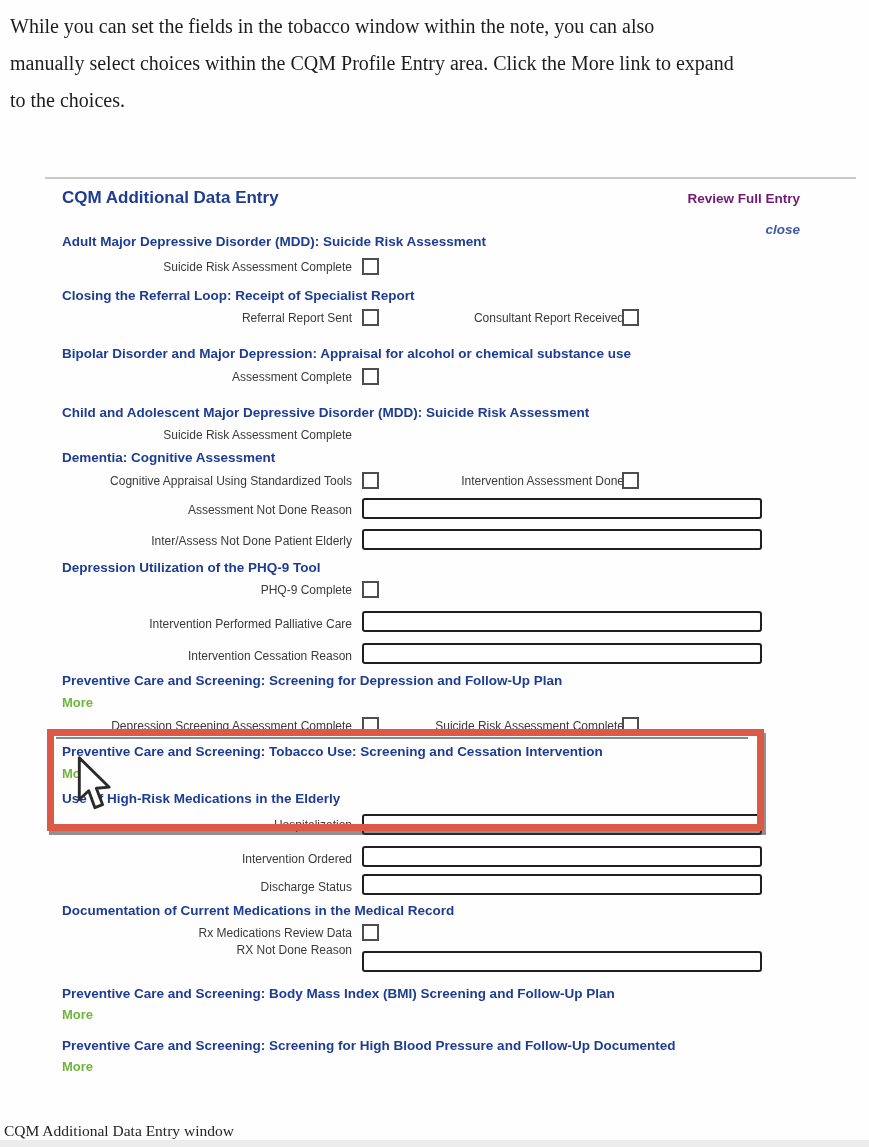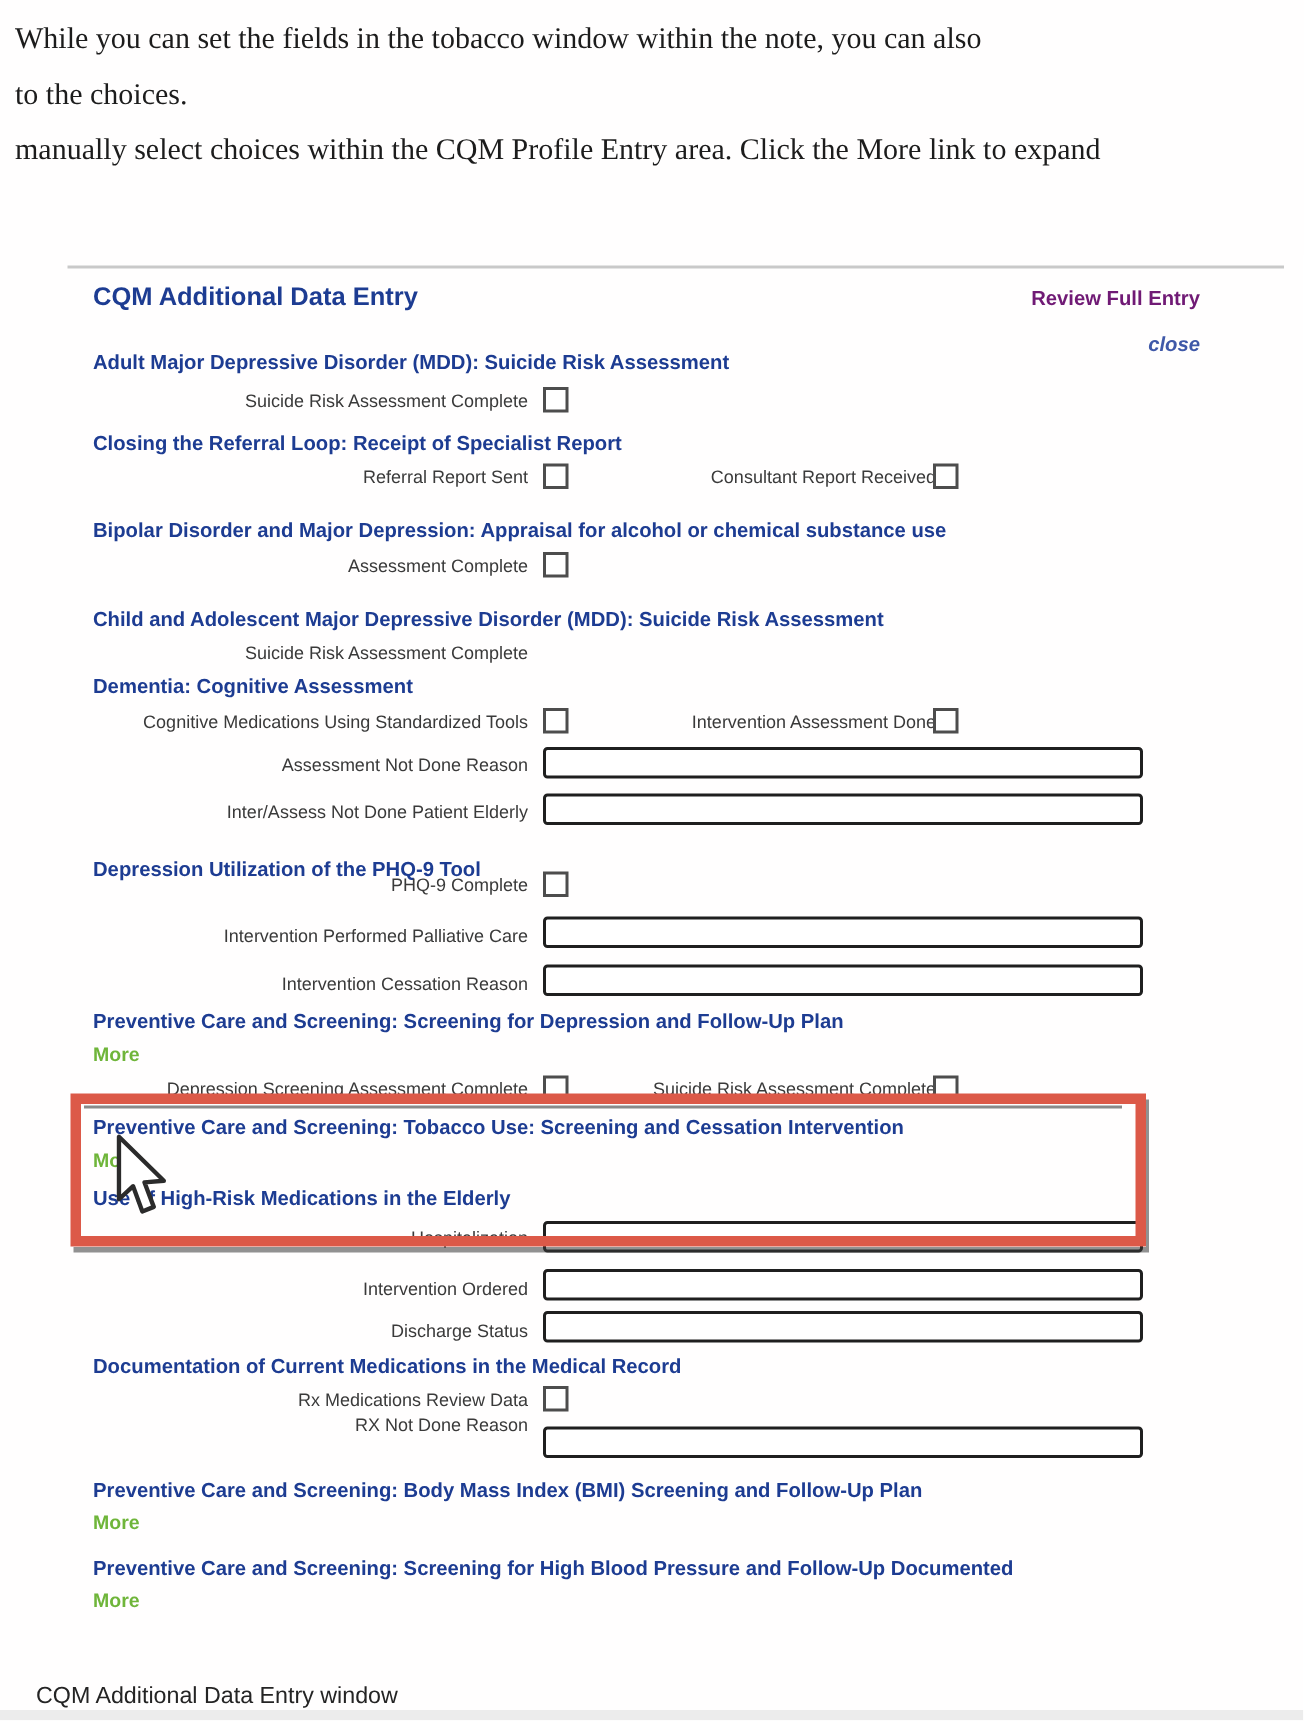--- a/index.html
+++ b/index.html
@@ -20,33 +20,33 @@
   .lbl1{position:absolute;left:0;width:352px;text-align:right;font-size:12px;color:#3a3a3a;white-space:nowrap;}
   .lbl2{position:absolute;left:380px;width:244px;text-align:right;font-size:12px;color:#3a3a3a;white-space:nowrap;}
   .cb{position:absolute;width:13px;height:13px;border:2px solid #4d4d4d;background:#fff;display:inline-block;}
   .cb1{left:362px;} .cb2{left:622px;}
   .tf{position:absolute;left:362px;width:390px;height:17px;border:2px solid #1f1f1f;border-radius:3px;
       background:#fff;padding:0 3px;font-size:12px;font-family:"Liberation Sans",sans-serif;}
   .redbox{position:absolute;left:47px;top:729px;width:703px;height:88px;
           border:7px solid #dc5948;box-shadow:2px 4px 0 rgba(55,55,55,.55);z-index:5;pointer-events:none;}
   .innerline{position:absolute;left:56px;top:737px;width:692px;height:2px;background:#8a8a8a;z-index:4;}
   .cursor{position:absolute;left:70px;top:756px;z-index:10;pointer-events:none;}
-  .caption{position:absolute;left:4px;top:1122px;font-family:Liberation Sans, sans-serif;
-           font-size:15.5px;color:#242424;margin-left:20px;}
+  .caption{position:absolute;left:4px;top:1122px;font-family:Liberation Serif, serif;
+           font-size:15.5px;color:#242424;}
   .bottomstrip{position:absolute;left:0;top:1140px;width:869px;height:7px;background:#ececec;}
 </style>
 </head>
 <body>
 
 <div class="page">
 
   <div class="intro">
     <div>While you can set the fields in the tobacco window within the note, you can also</div>
+    <div>manually select choices within the CQM Profile Entry area. Click the More link to expand</div>
     <div>to the choices.</div>
-    <div>manually select choices within the CQM Profile Entry area. Click the More link to expand</div>
   </div>
 
   <div class="shot">
     <div class="topline"></div>
 
     <div class="wtitle">CQM Additional Data Entry</div>
     <div class="review">Review Full Entry</div>
     <div class="close">close</div>
 
     <div class="h" style="top:234px">Adult Major Depressive Disorder (MDD): Suicide Risk Assessment</div>
@@ -60,30 +60,30 @@
     <span class="cb cb2" style="top:309px"></span>
 
     <div class="h" style="top:346px">Bipolar Disorder and Major Depression: Appraisal for alcohol or chemical substance use</div>
     <div class="lbl1" style="top:370px">Assessment Complete</div>
     <span class="cb cb1" style="top:368px"></span>
 
     <div class="h" style="top:405px">Child and Adolescent Major Depressive Disorder (MDD): Suicide Risk Assessment</div>
     <div class="lbl1" style="top:428px">Suicide Risk Assessment Complete</div>
 
     <div class="h" style="top:450px">Dementia: Cognitive Assessment</div>
-    <div class="lbl1" style="top:474px">Cognitive Medications Using Standardized Tools</div>
+    <div class="lbl1" style="top:474px">Cognitive Appraisal Using Standardized Tools</div>
     <span class="cb cb1" style="top:472px"></span>
     <div class="lbl2" style="top:474px">Intervention Assessment Done</div>
     <span class="cb cb2" style="top:472px"></span>
     <div class="lbl1" style="top:503px">Assessment Not Done Reason</div>
     <input type="text" class="tf" style="top: 498px;" value="">
     <div class="lbl1" style="top:534px">Inter/Assess Not Done Patient Elderly</div>
     <input type="text" class="tf" style="top: 529px;" value="">
 
-    <div class="h" style="top:572px">Depression Utilization of the PHQ-9 Tool</div>
+    <div class="h" style="top:560px">Depression Utilization of the PHQ-9 Tool</div>
     <div class="lbl1" style="top:583px">PHQ-9 Complete</div>
     <span class="cb cb1" style="top:581px"></span>
     <div class="lbl1" style="top:617px">Intervention Performed Palliative Care</div>
     <input type="text" class="tf" style="top: 611px;" value="">
     <div class="lbl1" style="top:649px">Intervention Cessation Reason</div>
     <input type="text" class="tf" style="top: 643px;" value="">
 
     <div class="h" style="top:673px">Preventive Care and Screening: Screening for Depression and Follow-Up Plan</div>
     <div class="more" style="top:695px">More</div>
     <div class="lbl1" style="top:719px">Depression Screening Assessment Complete</div>

